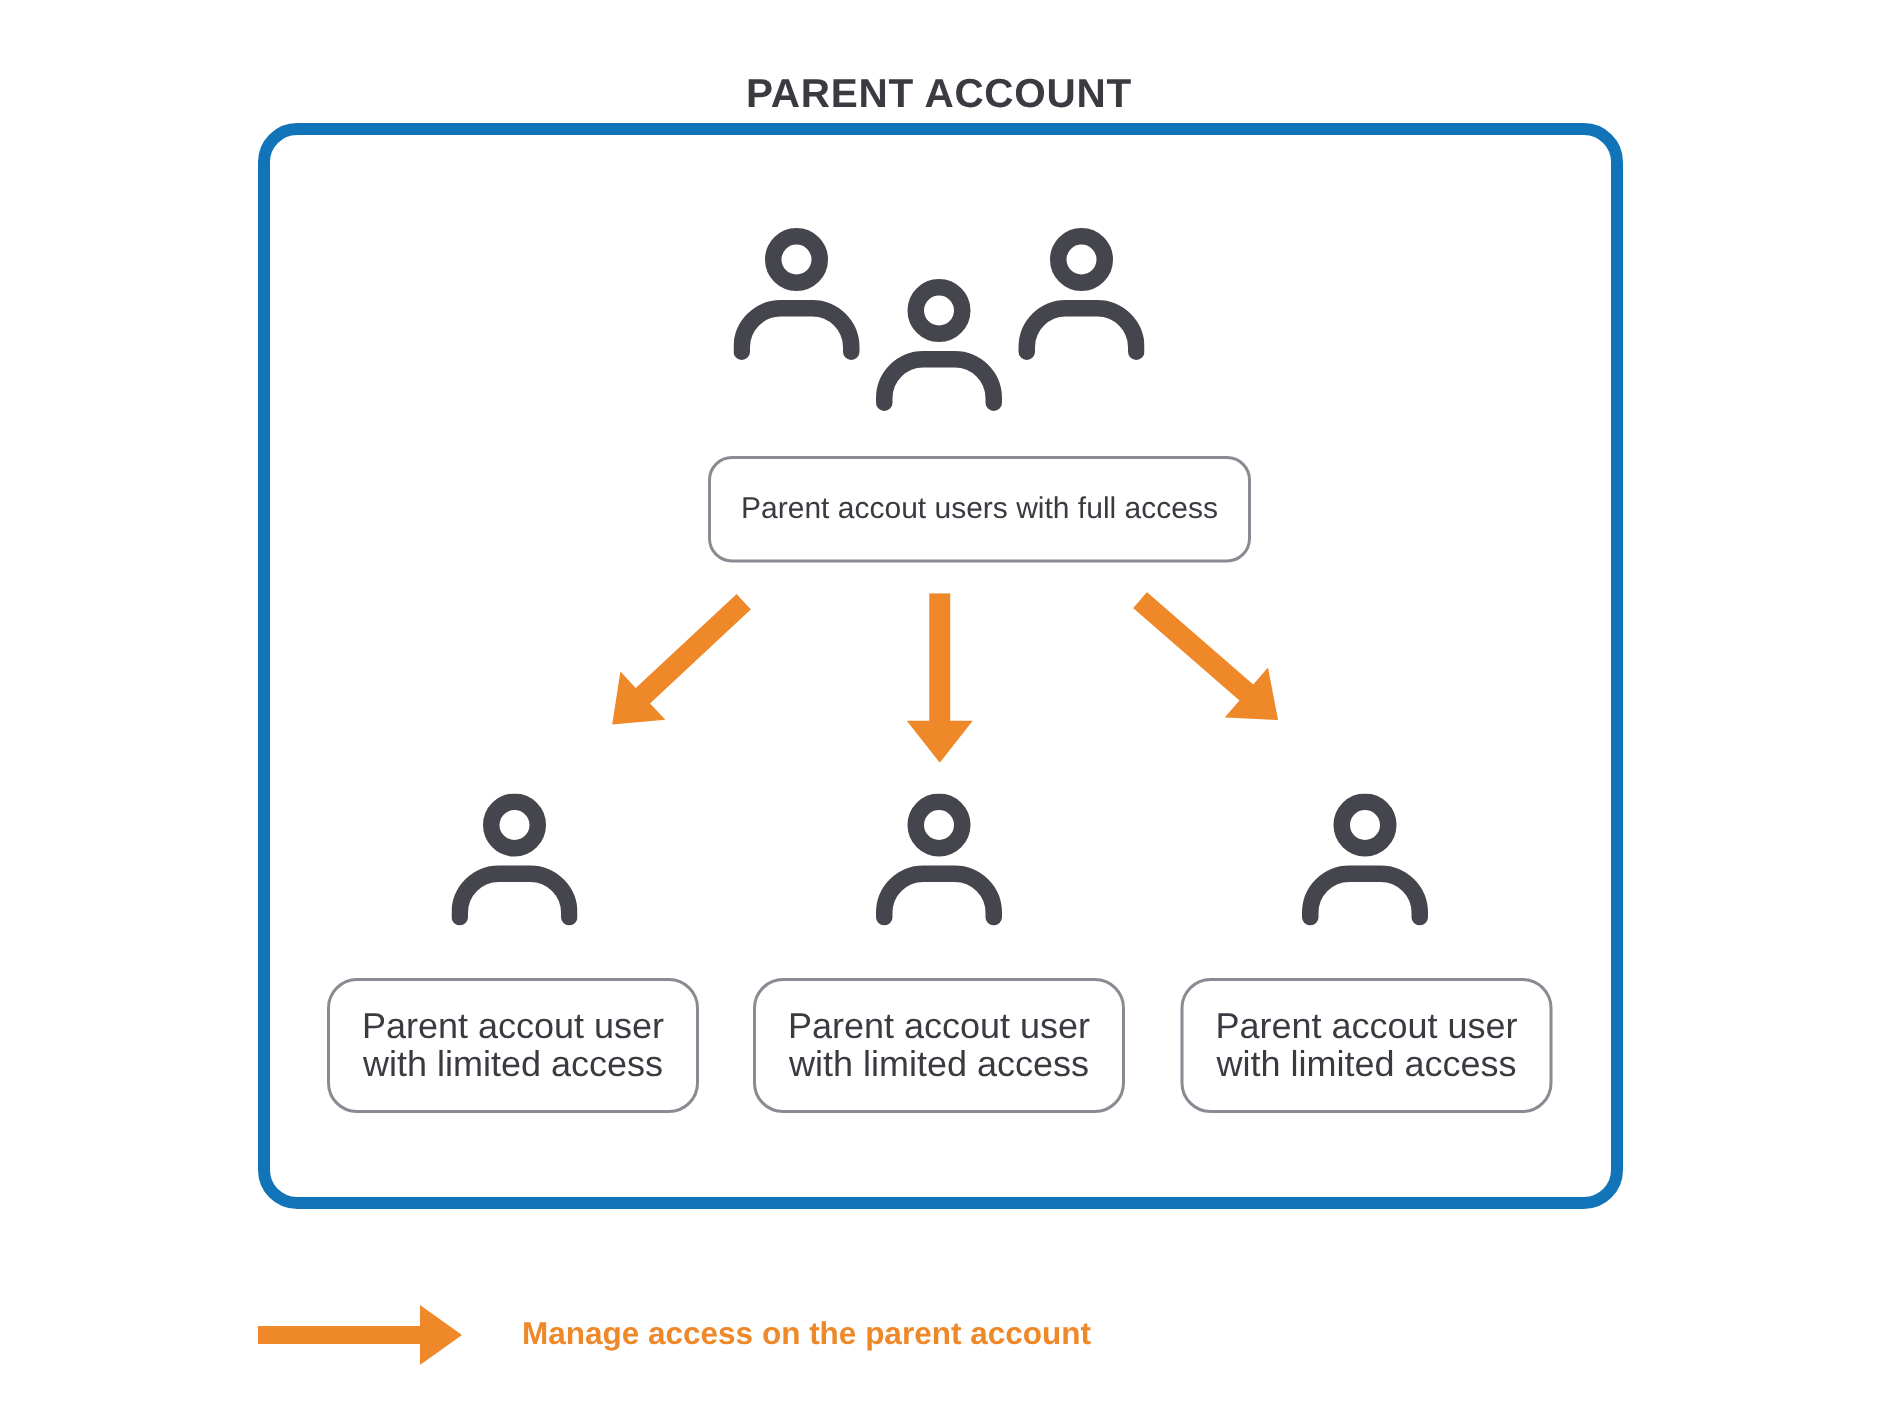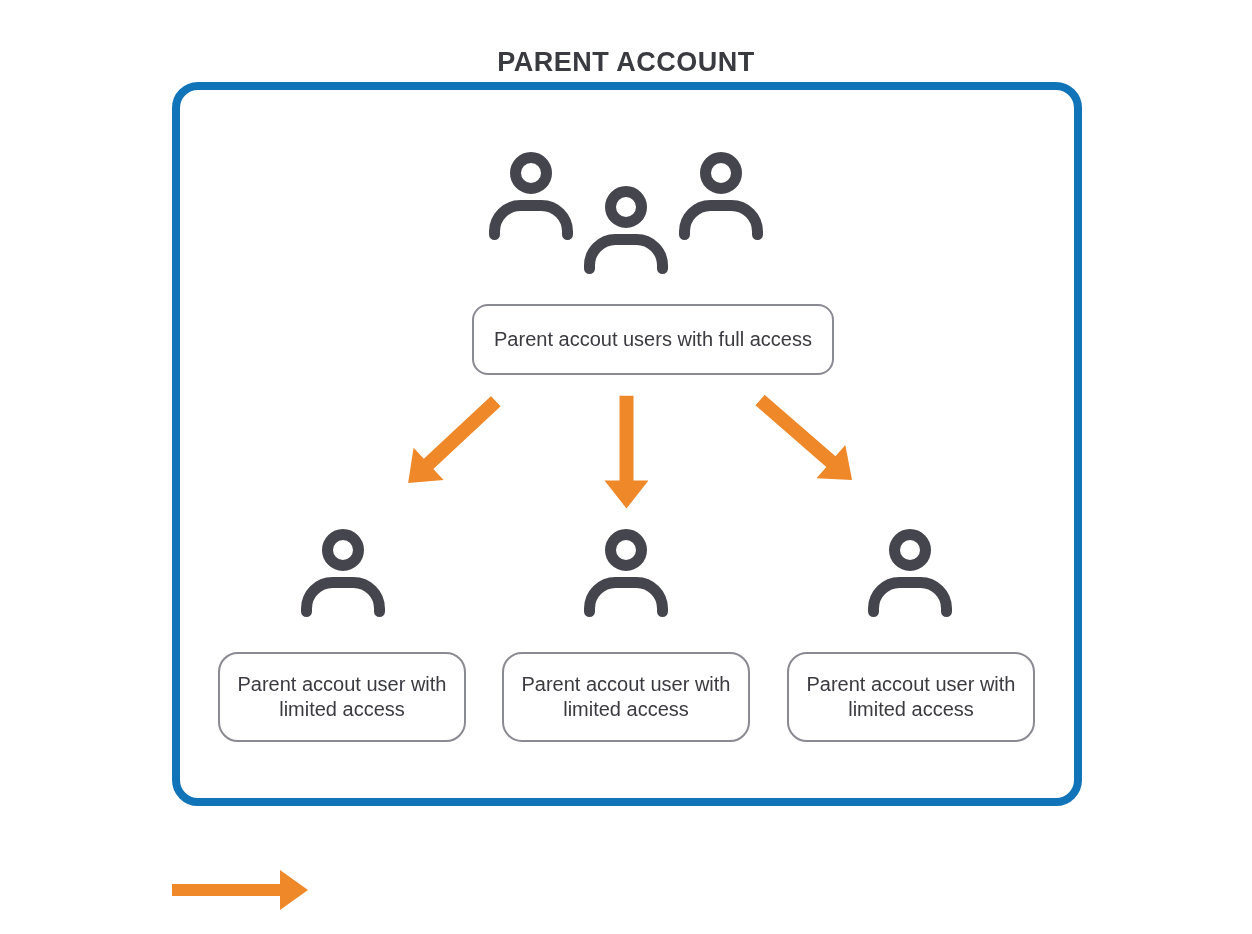--- a/index.html
+++ b/index.html
@@ -55,21 +55,21 @@
     width: 362px;
     height: 71px;
     border-radius: 16px;
     font-size: 20px;
   }
   .child-label {
     top: 652px;
     width: 248px;
     height: 90px;
     border-radius: 20px;
-    font-size: 20px;
+    font-size: 24px;
     line-height: 25px;
     padding: 0 14px;
   }
   .child-label.c0 { left: 218px; }
   .child-label.c1 { left: 502px; }
   .child-label.c2 { left: 787px; }
   .arrow {
     position: absolute;
     color: var(--orange, #ef8829);
   }
@@ -141,14 +141,15 @@
   <div class="label-box child-label c1">
     <span>Parent accout user with limited access</span>
   </div>
   <div class="label-box child-label c2">
     <span>Parent accout user with limited access</span>
   </div>
 
   <svg class="arrow legend-arrow" width="136" height="44" viewBox="0 0 136 44">
     <polygon fill="currentColor" points="0,16 108,16 108,2 136,22 108,42 108,28 0,28"></polygon>
   </svg>
+  <div class="legend-label">Manage access on the parent account</div>
 
 </div>
 
 </body></html>

